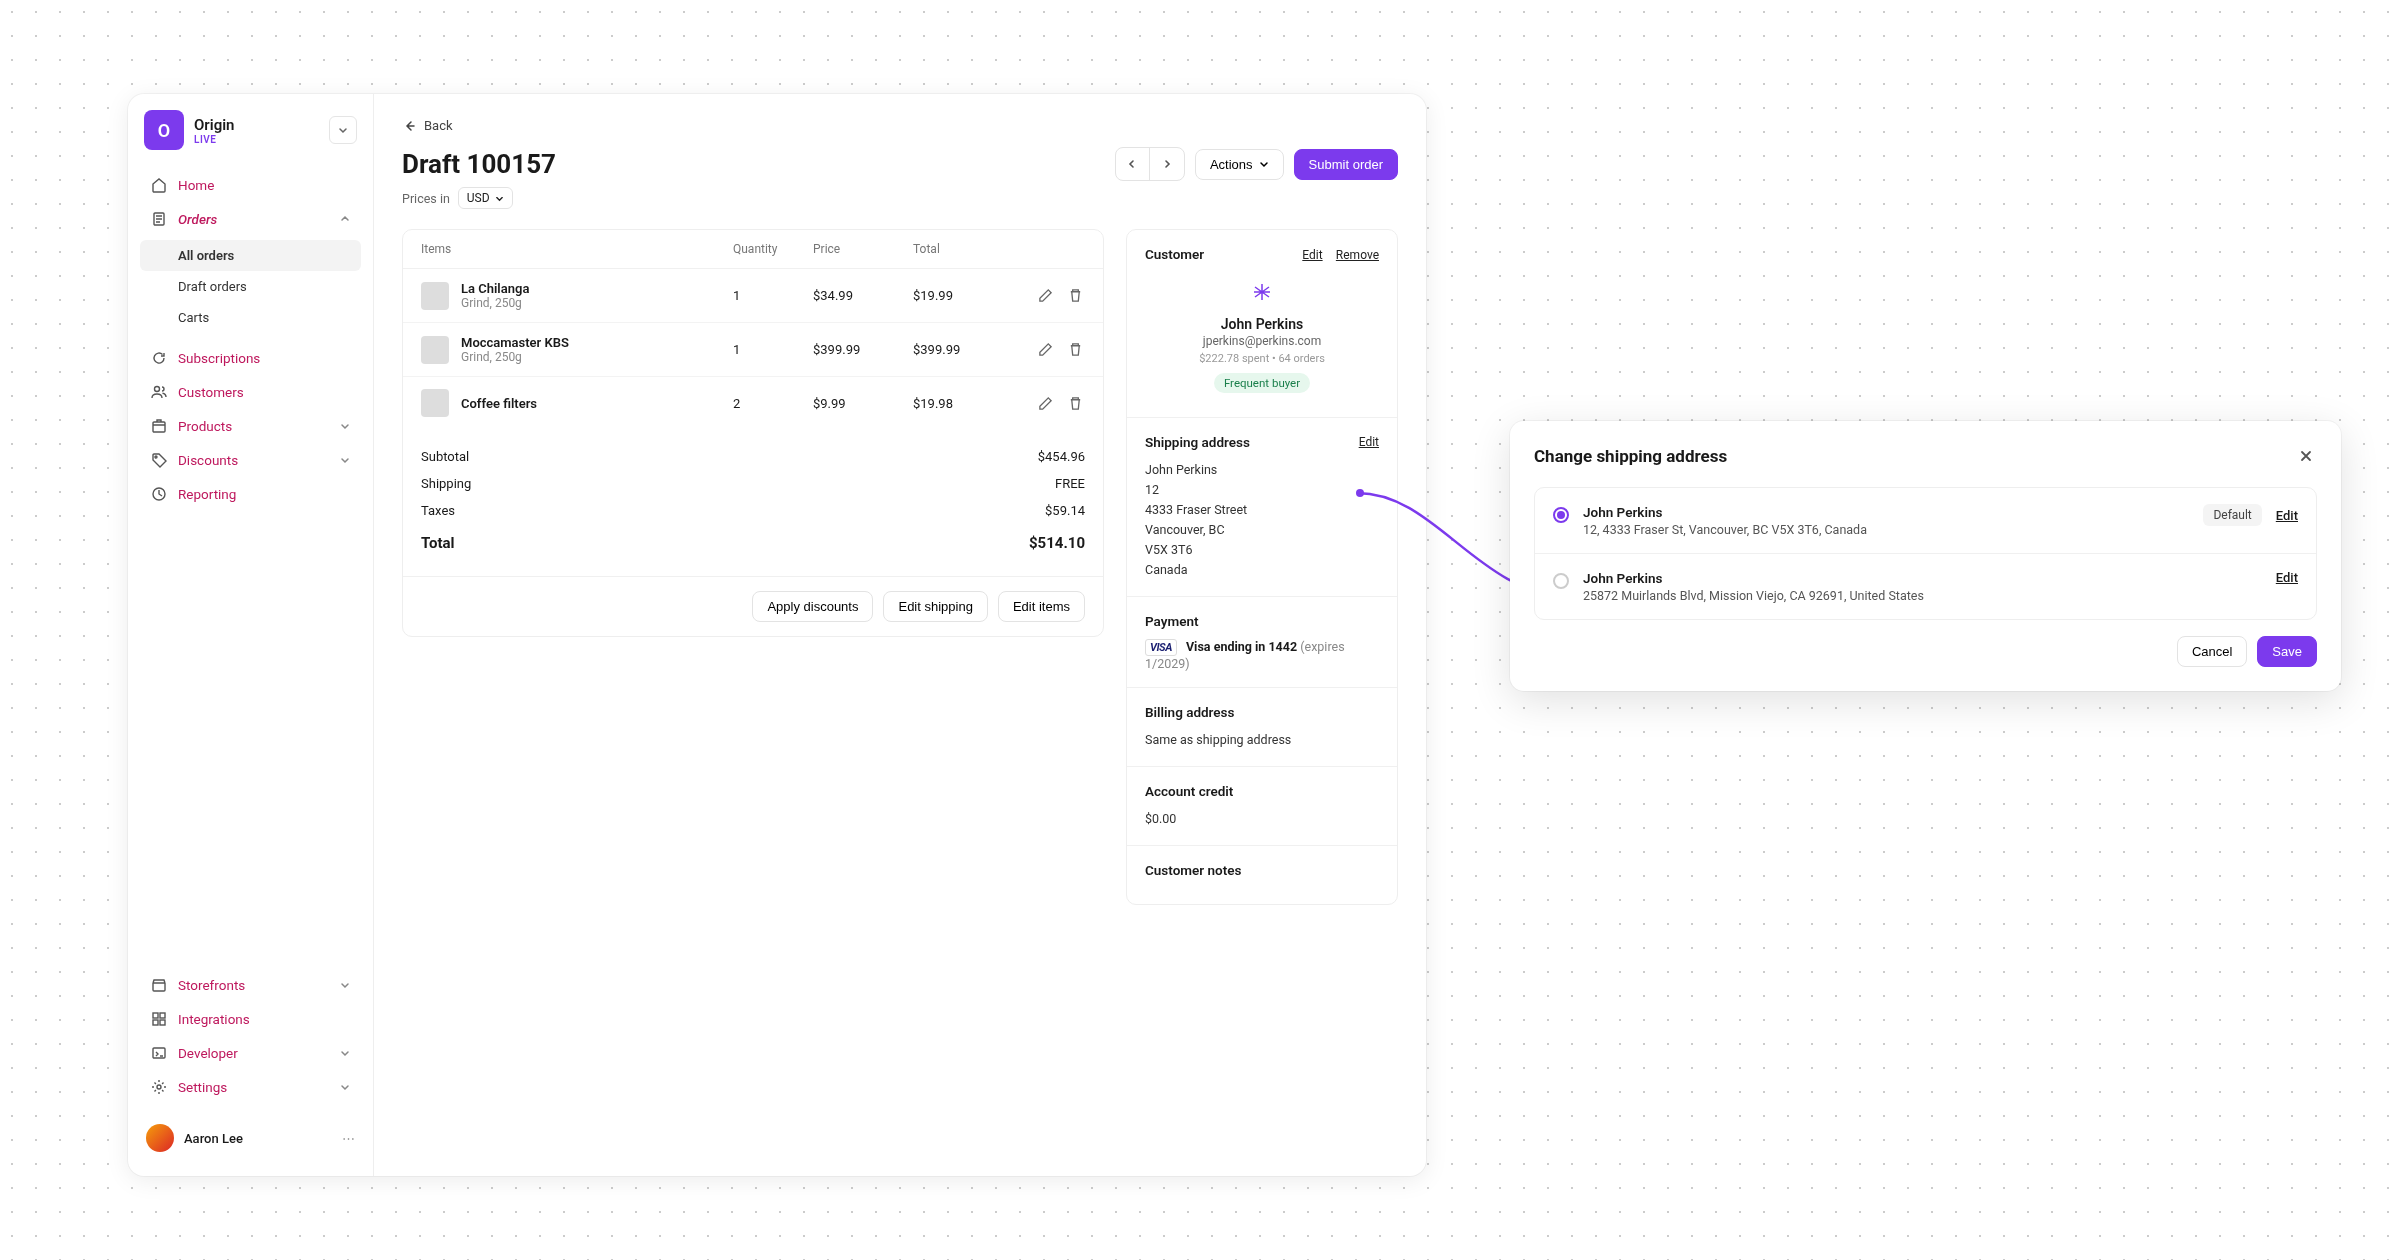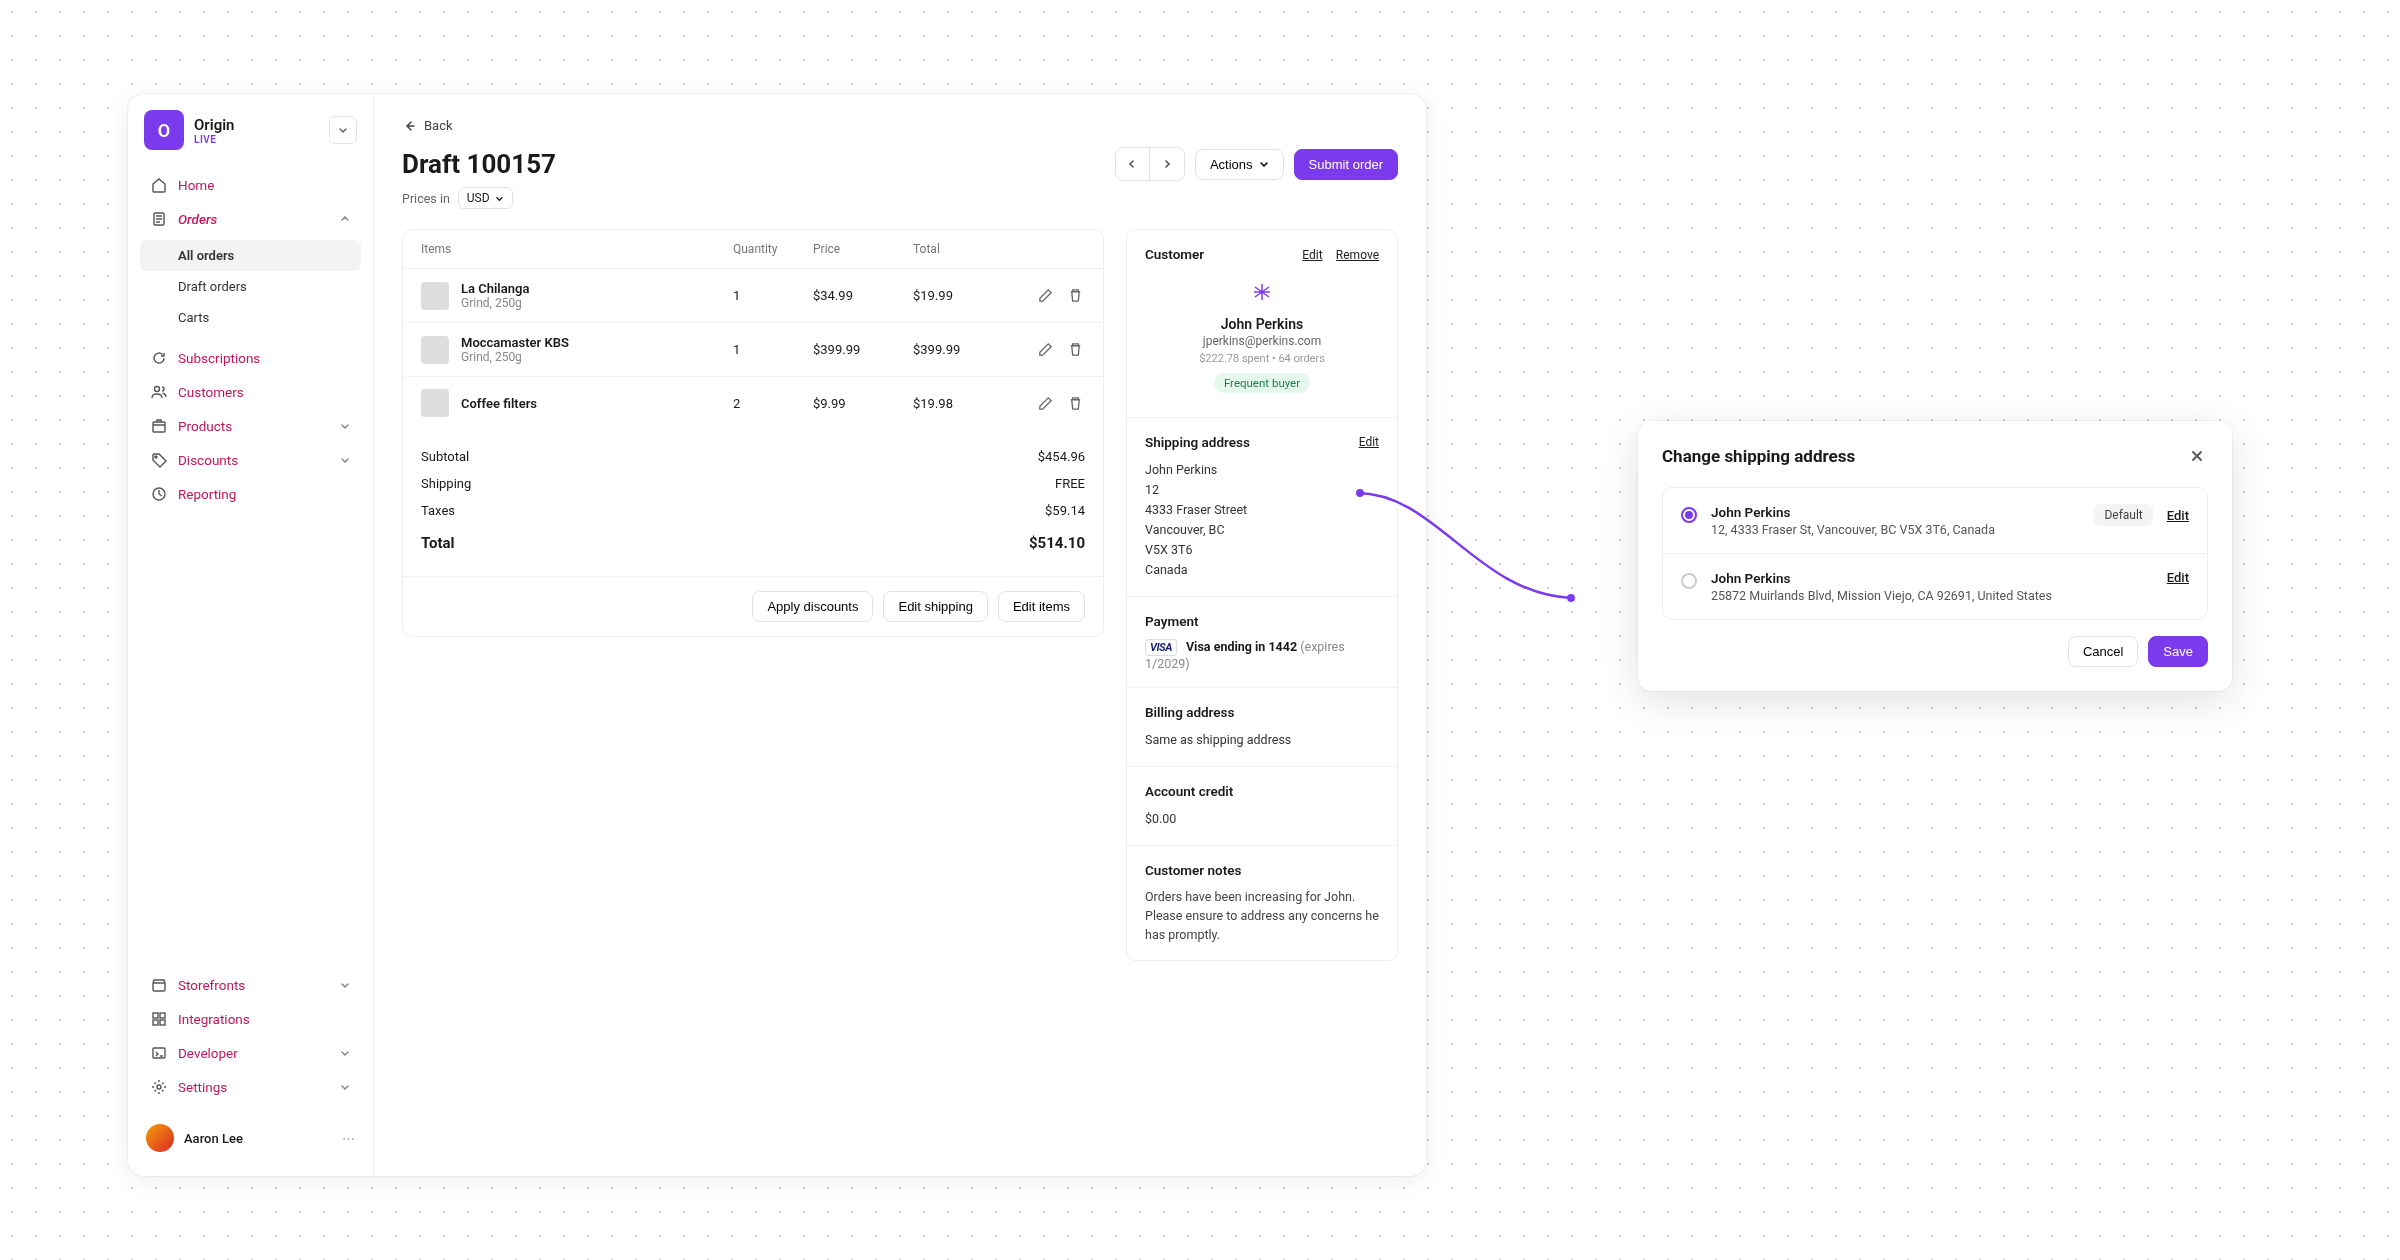--- a/index.html
+++ b/index.html
@@ -104,23 +104,23 @@
 .addr-line { font-size: 12.5px; color: #333; line-height: 1.6; }
 .visa-badge { display: inline-block; background: #fff; border: 1px solid #ddd; border-radius: 3px; padding: 1px 4px; font-size: 11px; font-weight: 700; color: #1a1f71; margin-right: 6px; font-style: italic; letter-spacing: -0.5px; }
 .pay-text { font-size: 12.5px; }
 .pay-exp { color: #888; }
 .notes-text { font-size: 12.5px; color: #444; line-height: 1.5; }
 
 .connector-path { position: absolute; left: 1356px; top: 483px; width: 220px; height: 130px; pointer-events: none; }
 
 .modal {
   position: absolute;
-  left: 1638px;
+  left: 1510px;
   top: 421px;
-  width: 594px;
+  width: 831px;
   background: #fff;
   border-radius: 14px;
   box-shadow: 0 10px 40px rgba(0,0,0,0.12), 0 0 0 1px rgba(0,0,0,0.04);
   padding: 24px;
 }
 .modal-head { display: flex; align-items: center; justify-content: space-between; margin-bottom: 20px; }
 .modal-title { font-size: 17px; font-weight: 700; }
 .close-x { cursor: pointer; color: #555; width: 22px; height: 22px; display:flex; align-items:center; justify-content:center; }
 .address-card { border: 1px solid #eee; border-radius: 10px; margin-bottom: 16px; }
 .addr-opt { display: flex; align-items: flex-start; gap: 14px; padding: 16px 18px; border-bottom: 1px solid #f0f0f0; }
@@ -513,21 +513,20 @@
           <div class="section">
             <div class="section-head">
                 <span class="section-title">Account credit</span>
               </div>
             <div class="addr-line">$0.00</div>
           </div>
           <div class="section">
             <div class="section-head">
                 <span class="section-title">Customer notes</span>
               </div>
-            <div class="notes-text">Orders have been increasing for John. Please ensure to address any concerns he has promptly.</div>
           </div>
         </div>
       </div>
     </div>
   </main>
 </div>
 
 <svg class="connector-path" viewBox="0 0 220 130">
   <path d="M1 10 C 80 10, 120 110, 215 115" fill="none" stroke="#7c3aed" stroke-width="2.5"></path>
   <circle cx="4" cy="10" r="4" fill="#7c3aed"></circle>

